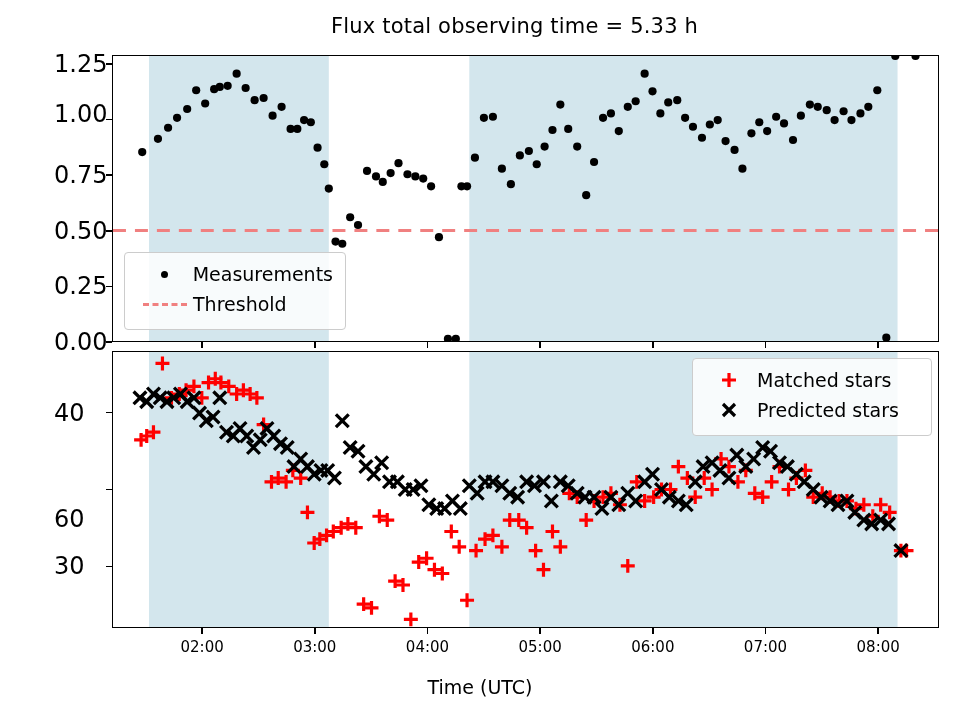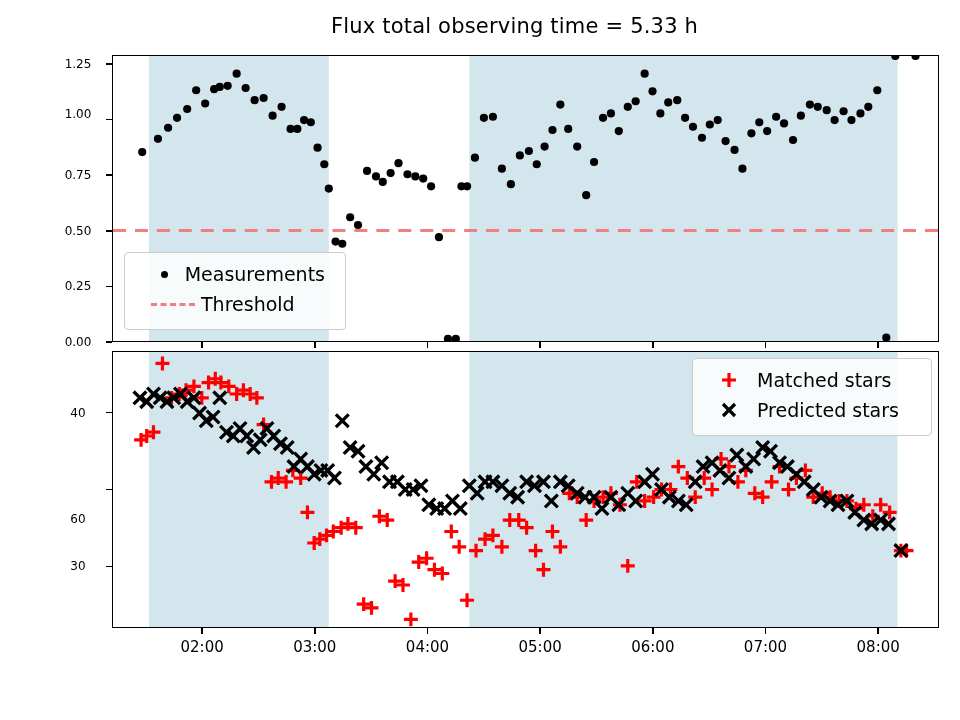--- a/index.html
+++ b/index.html
@@ -5,31 +5,31 @@
   html,body{margin:0;padding:0;background:#ffffff;}
   body{width:960px;height:720px;overflow:hidden;
        font-family:"DejaVu Sans","Liberation Sans",sans-serif;color:#000;}
   #fig{position:relative;width:960px;height:720px;}
   .title{position:absolute;left:0;top:14px;width:957px;text-align:center;
          font-size:21px;letter-spacing:.2px;color:#000;margin-left:36px;}
   .axes{position:absolute;border:1.6px solid #000;background:#fff;box-sizing:border-box;}
   #ax-top{left:112px;top:55px;width:827px;height:287px;}
   #ax-bot{left:112px;top:351px;width:827px;height:277px;}
   .plotsvg{position:absolute;left:0;top:0;width:100%;height:100%;display:block;}
-  .ytick{position:absolute;right:0;font-size:12px;text-align:center;white-space:nowrap;
+  .ytick{position:absolute;right:0;font-size:24px;text-align:left;white-space:nowrap;
          transform:translateY(-50%);}
   .xtick{position:absolute;font-size:15px;text-align:center;transform:translateX(-50%);white-space:nowrap;}
   .xlab{position:absolute;left:0;width:960px;text-align:center;font-size:19px;top:676px;}
   .tickmark{position:absolute;background:#000;}
   .legend{position:absolute;background:rgba(255,255,255,0.83);border:1px solid #ccc;
           border-radius:4px;box-sizing:border-box;}
   .legrow{display:flex;align-items:center;height:30px;}
   .legsym{width:56px;display:flex;align-items:center;justify-content:center;}
   .legtxt{font-size:19px;white-space:nowrap;}
-  #leg-top{left:124px;top:252px;width:222px;height:78px;padding:6px 20px;}
+  #leg-top{left:124px;top:252px;width:222px;height:78px;padding:6px 12px;}
   #leg-bot{left:692px;top:358px;width:240px;height:78px;padding:6px 8px;}
   .dotsym{width:7px;height:7px;border-radius:50%;background:#000;}
   .dashsym{width:44px;height:0;border-top:3.2px dashed #f08080;}
 </style>
 </head>
 <body>
 
 <div id="fig">
 
   <div class="title">Flux total observing time = 5.33 h</div>
@@ -415,14 +415,15 @@
       <div class="xtick" style="left: 652.817px; top: 638px;">06:00</div>
       <div class="tickmark" style="left: 652.017px; top: 628px; width: 1.6px; height: 6px;"></div>
       <div class="tickmark" style="left: 652.017px; top: 342px; width: 1.6px; height: 6px;"></div>
       <div class="xtick" style="left: 765.488px; top: 638px;">07:00</div>
       <div class="tickmark" style="left: 764.688px; top: 628px; width: 1.6px; height: 6px;"></div>
       <div class="tickmark" style="left: 764.688px; top: 342px; width: 1.6px; height: 6px;"></div>
       <div class="xtick" style="left: 878.158px; top: 638px;">08:00</div>
       <div class="tickmark" style="left: 877.358px; top: 628px; width: 1.6px; height: 6px;"></div>
       <div class="tickmark" style="left: 877.358px; top: 342px; width: 1.6px; height: 6px;"></div>
     </div>
+  <div class="xlab">Time (UTC)</div>
 
 </div>
 
 </body></html>

